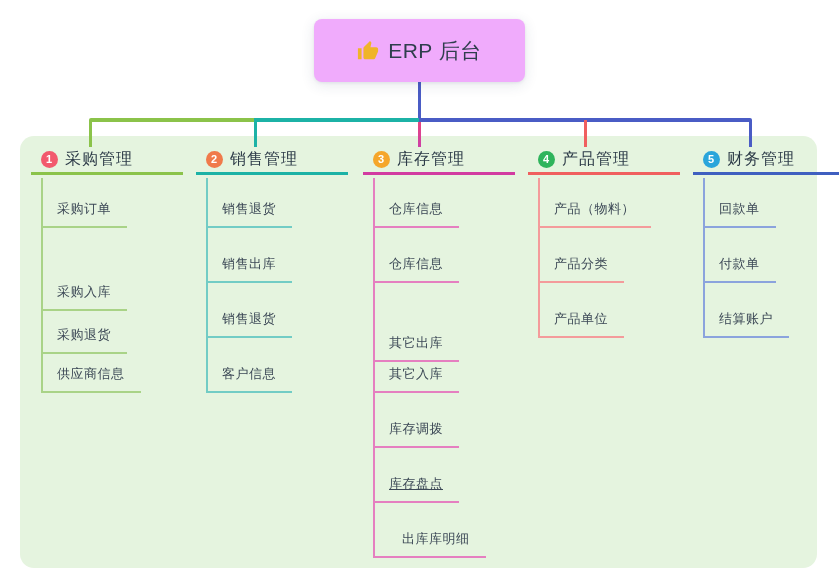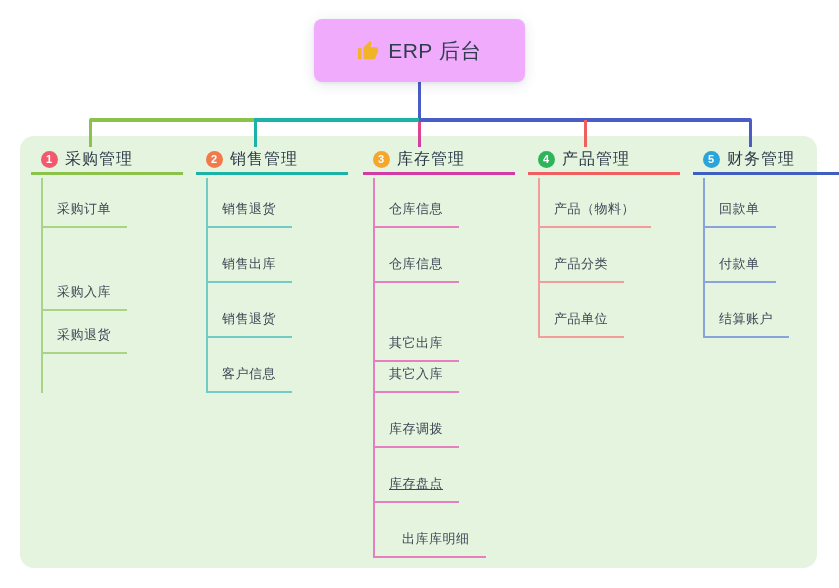--- a/index.html
+++ b/index.html
@@ -90,20 +90,21 @@
   <div class="line drop-5"></div>
 
   <div class="branch-header b1" style="left:31px;">
     <span class="badge">1</span>
     <span>采购管理</span>
   </div>
   <div class="trunk b1" style="left:41px;height:215px;"></div>
   <div class="child b1" style="left:41px;top:198px;">采购订单</div>
   <div class="child b1" style="left:41px;top:253px;margin-top:28px;">采购入库</div>
   <div class="child b1" style="left:41px;top:324px;">采购退货</div>
+  <div class="child b1" style="left:41px;top:363px;">供应商信息</div>
 
   <div class="branch-header b2" style="left:196px;">
     <span class="badge">2</span>
     <span>销售管理</span>
   </div>
   <div class="trunk b2" style="left:206px;height:215px;"></div>
   <div class="child b2" style="left:206px;top:198px;">销售退货</div>
   <div class="child b2" style="left:206px;top:253px;">销售出库</div>
   <div class="child b2" style="left:206px;top:308px;">销售退货</div>
   <div class="child b2" style="left:206px;top:363px;">客户信息</div>

